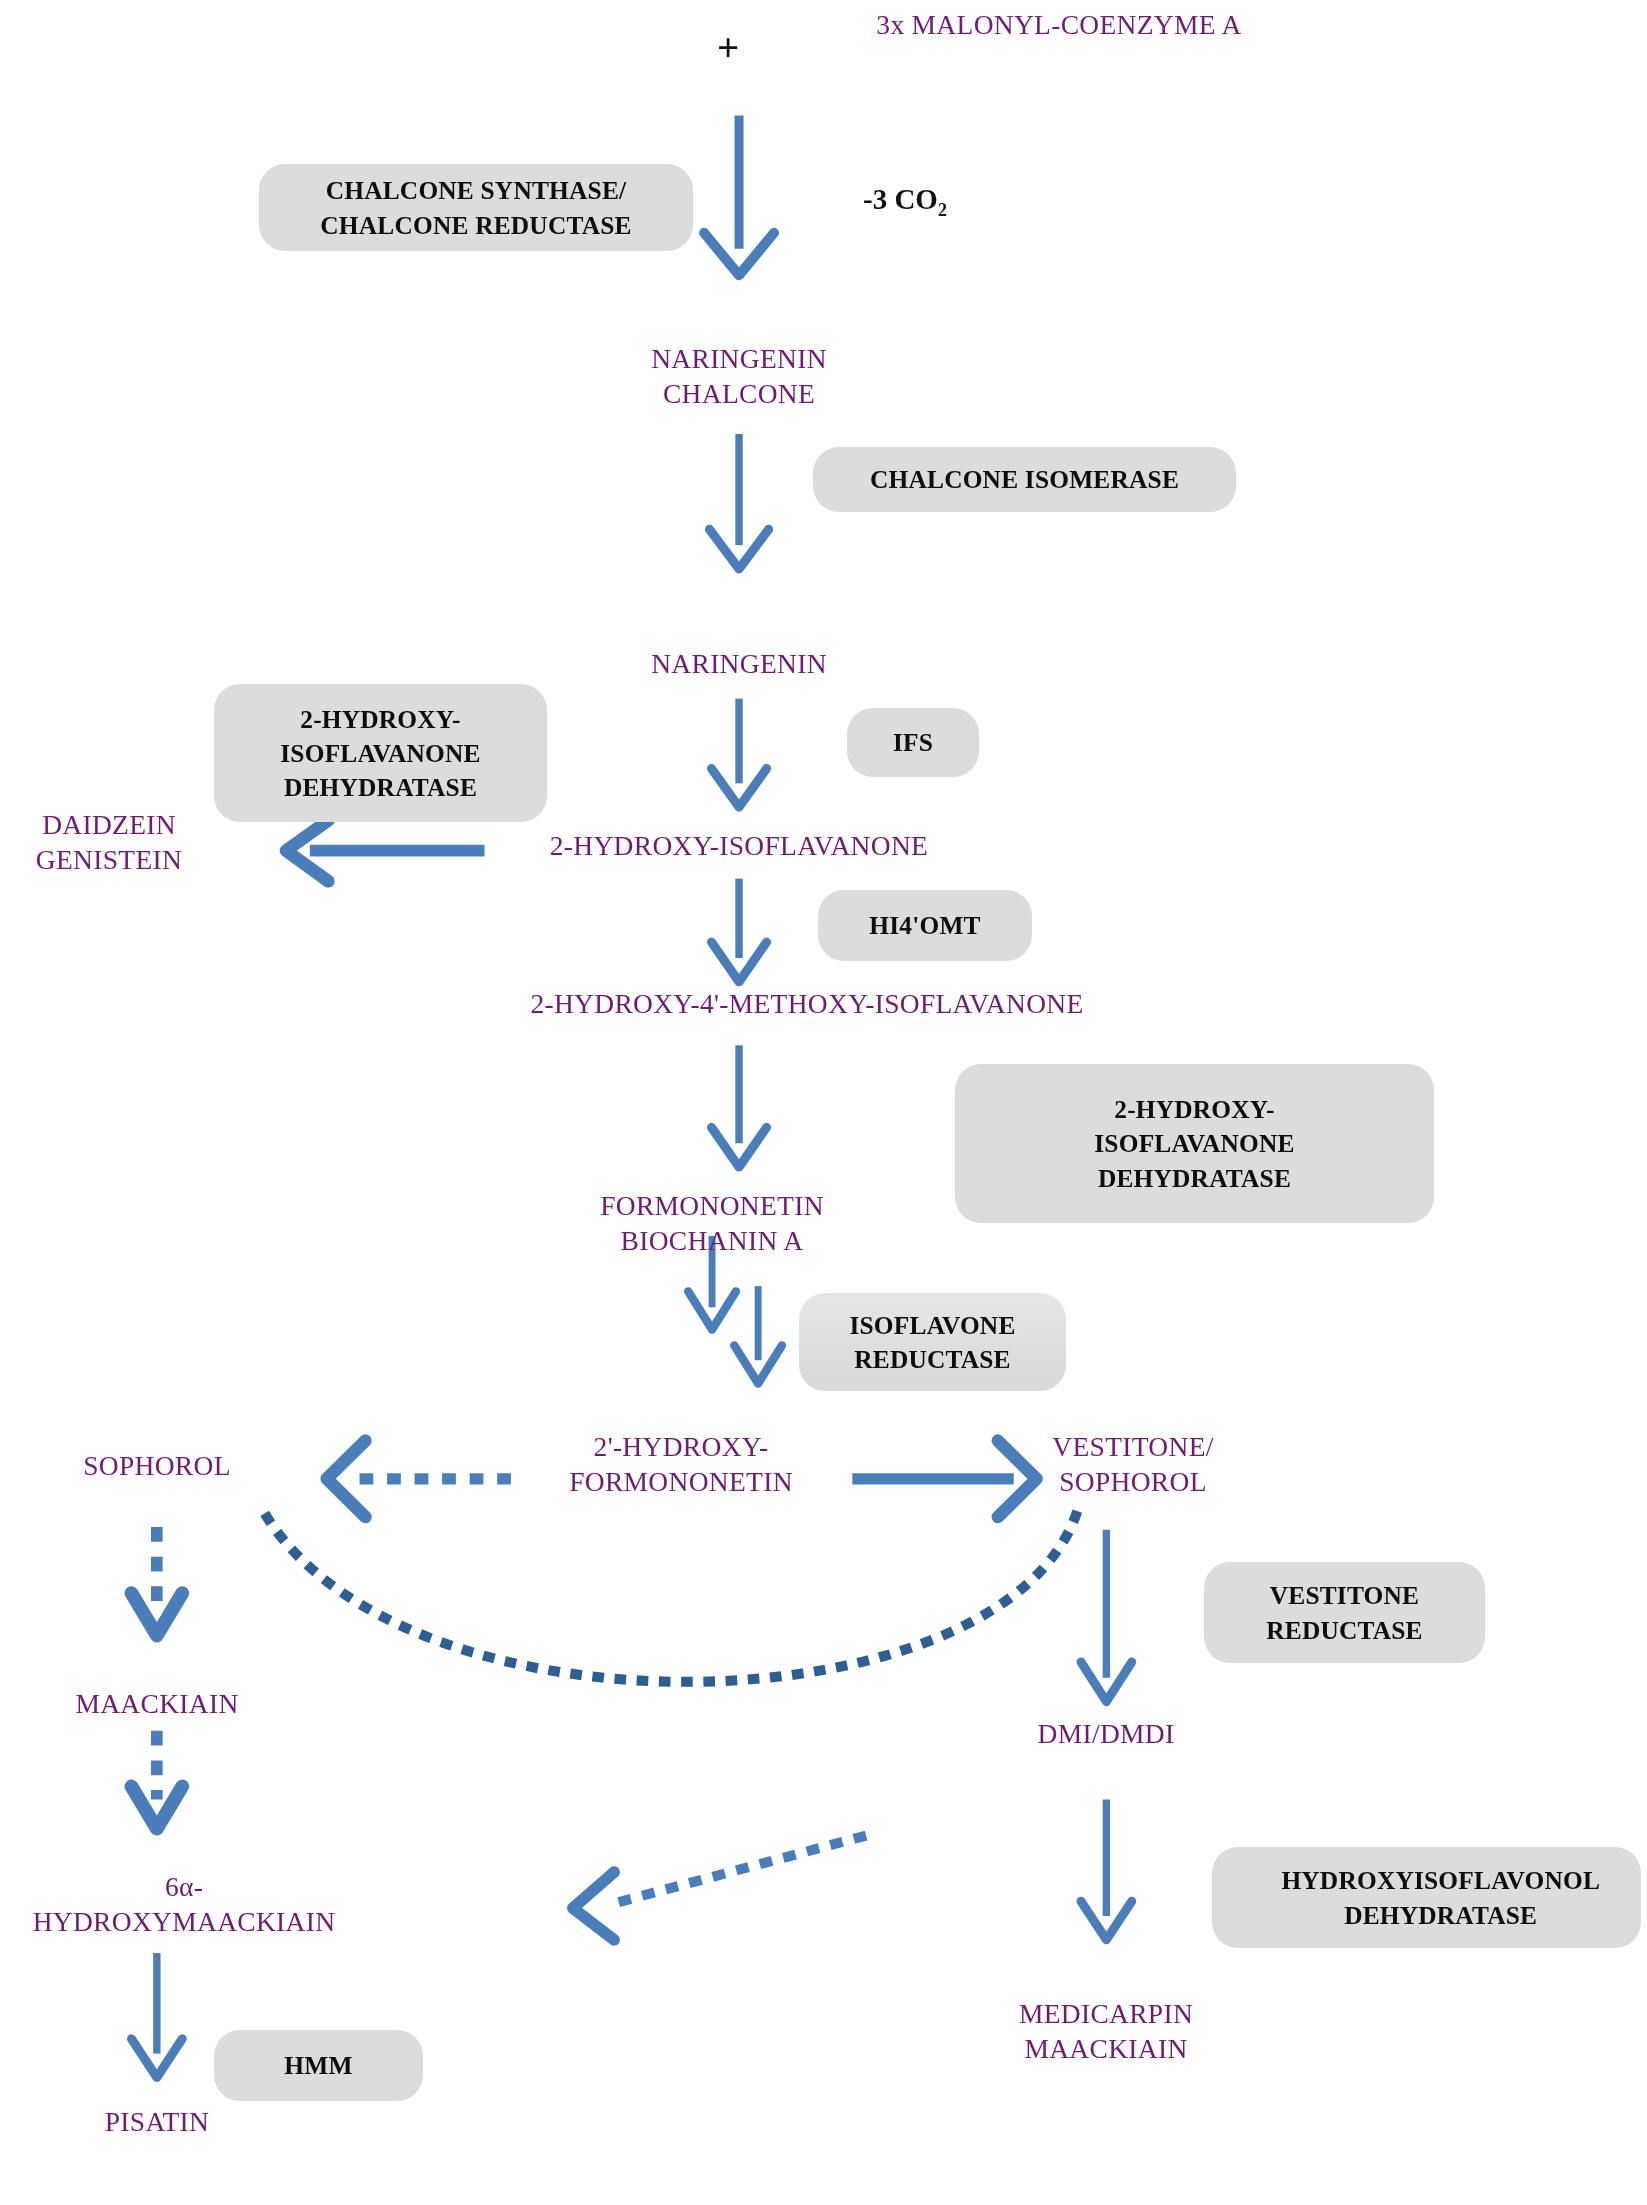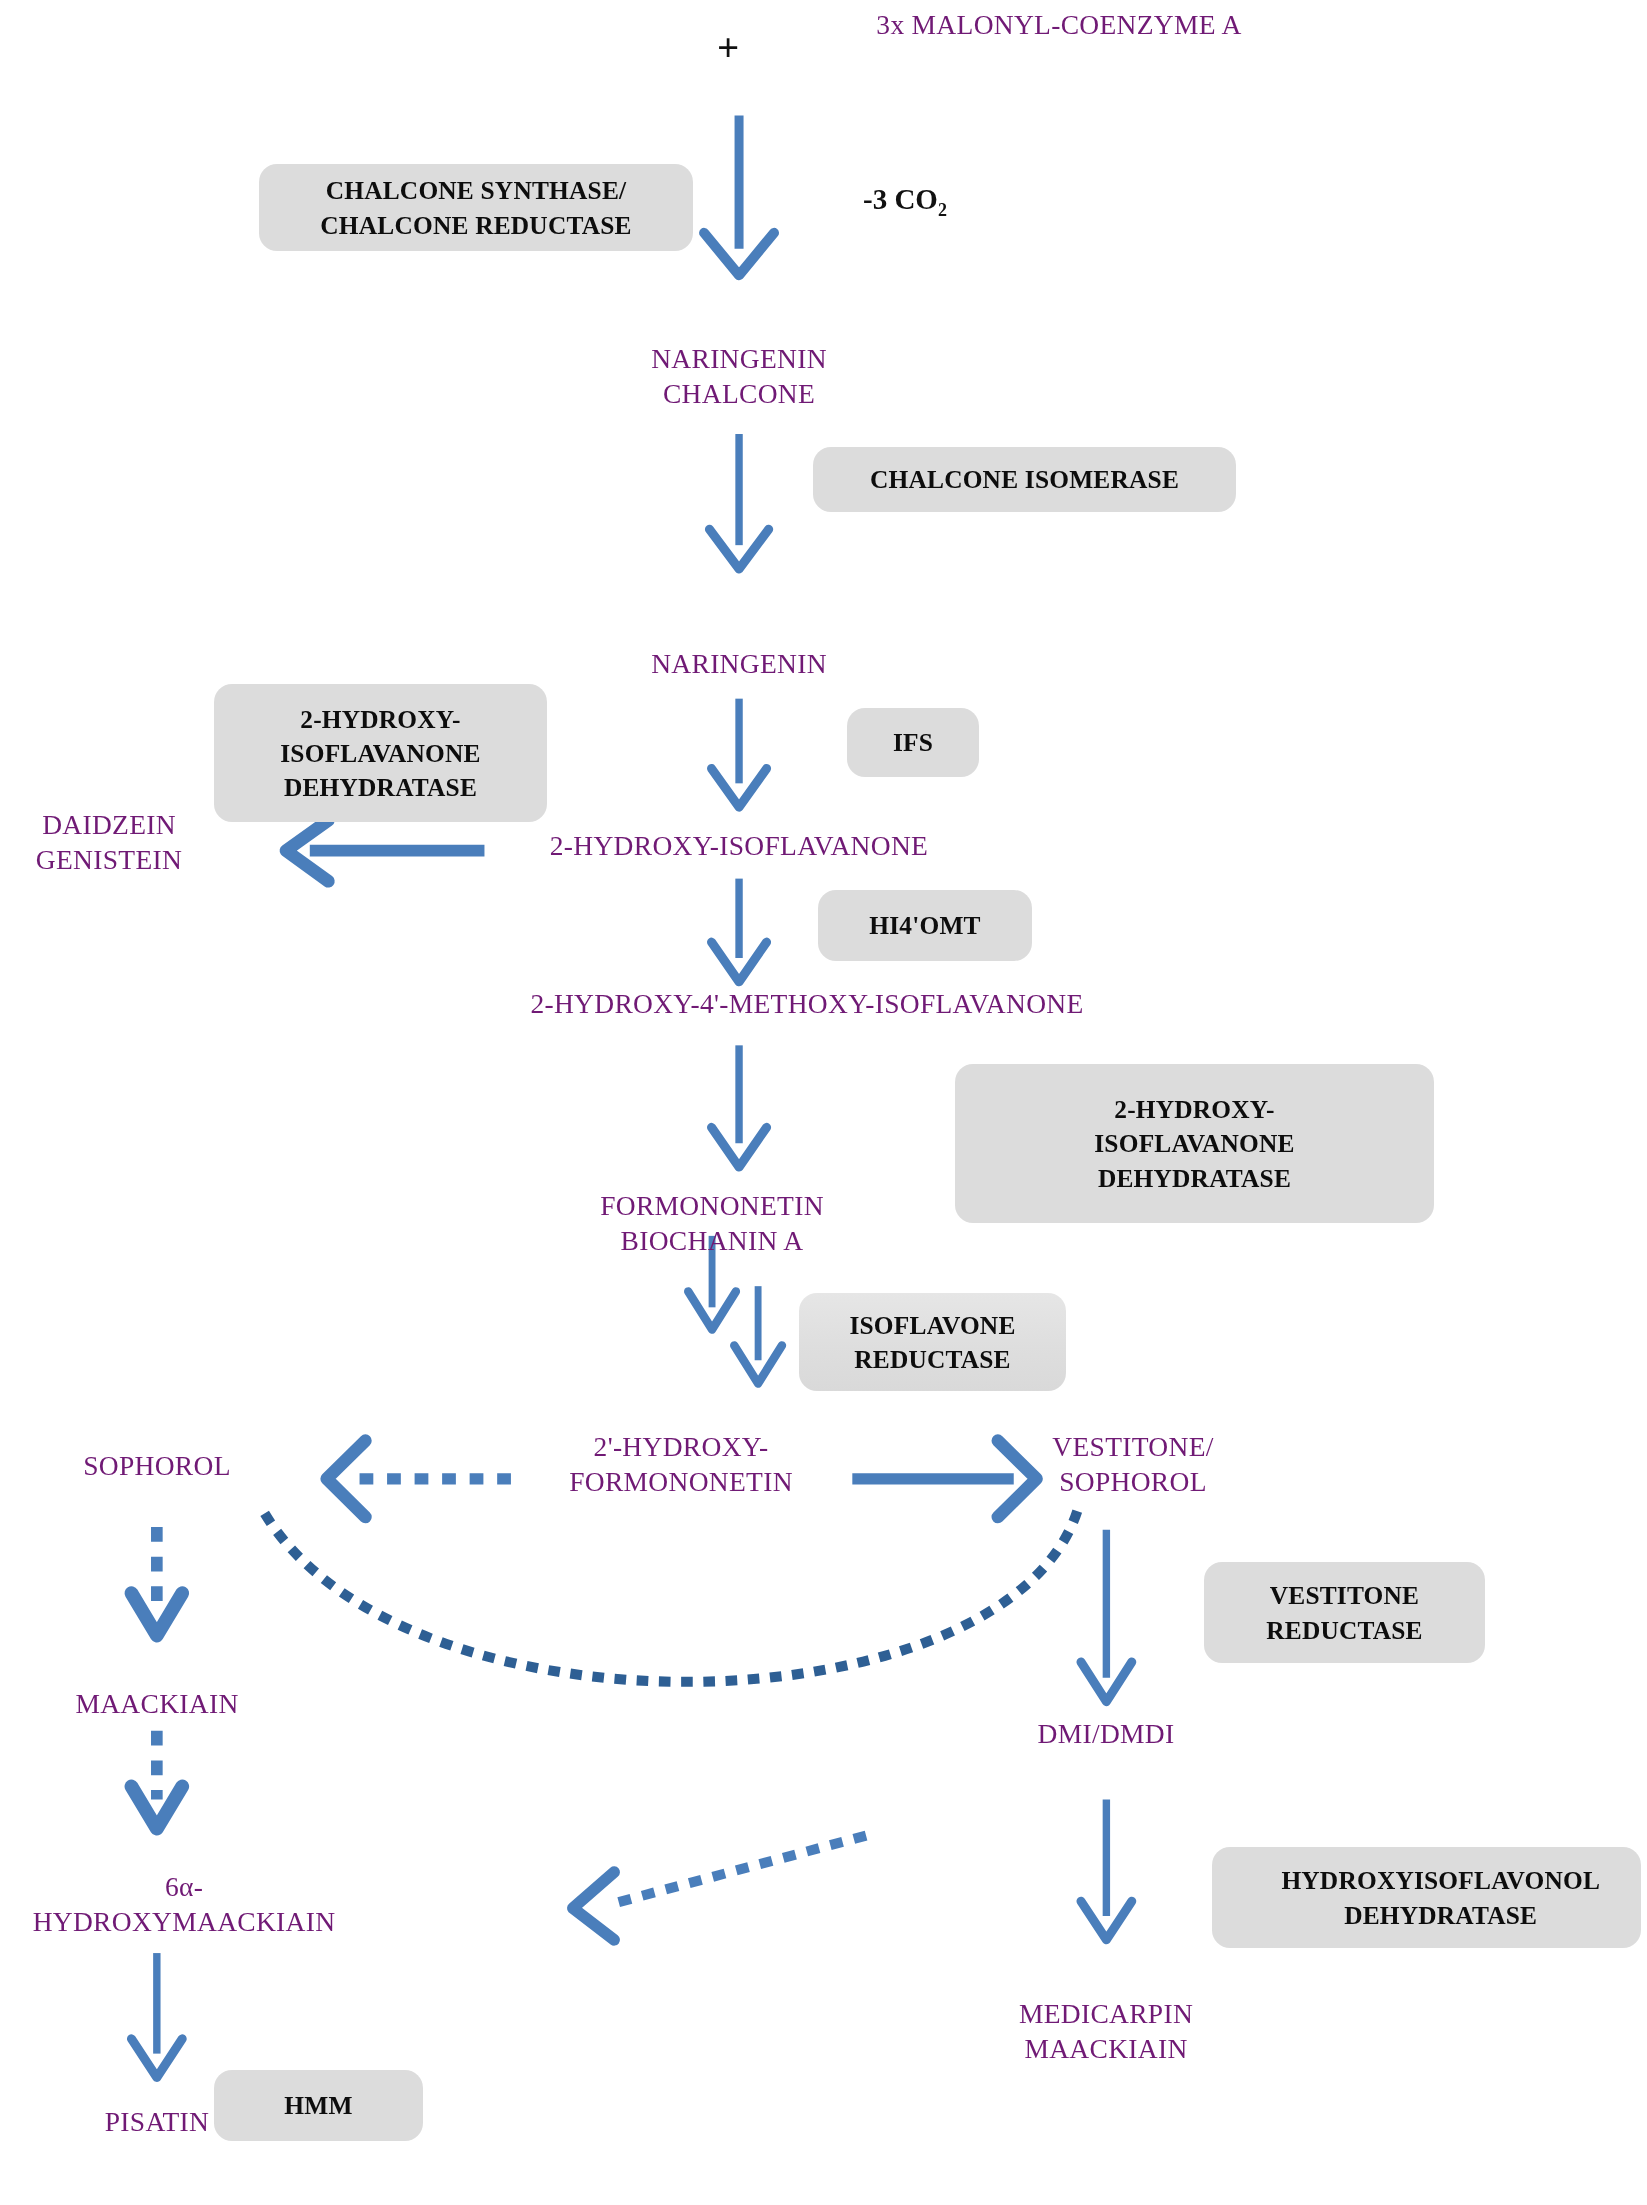--- a/index.html
+++ b/index.html
@@ -12,21 +12,21 @@
     font-size:27.5px;
     line-height:1.28;
     text-align:center;
     letter-spacing:0.3px;
     white-space:pre-line;
     transform:translateX(-50%);
   }
   .ebox{
     position:absolute;
     background:#dcdcdc;
-    border-radius:18px;
+    border-radius:26px;
     color:#0d0d0d;
     font-weight:bold;
     font-size:25.4px;
     line-height:1.34;
     text-align:center;
     display:flex;
     align-items:center;
     justify-content:center;
     white-space:pre-line;
     letter-spacing:0.2px;
@@ -175,21 +175,21 @@
 
   <div class="ebox soft" style="left:799px;top:1293px;width:267px;height:98px;">ISOFLAVONE
 REDUCTASE</div>
 
   <div class="ebox" style="left:1204px;top:1562px;width:281px;height:101px;">VESTITONE
 REDUCTASE</div>
 
   <div class="ebox" style="left:1212px;top:1847px;width:429px;height:101px;padding-left:40px;">HYDROXYISOFLAVONOL
 DEHYDRATASE</div>
 
-  <div class="ebox" style="left:214px;top:2030px;width:209px;height:71px;margin-top:40px;">HMM</div>
+  <div class="ebox" style="left:214px;top:2030px;width:209px;height:71px;">HMM</div>
 
   <div class="node" style="left:739px;top:341px;width:476px;">NARINGENIN
 CHALCONE</div>
 
   <div class="node" style="left:739px;top:646px;width:476px;">NARINGENIN</div>
 
   <div class="node" style="left:739px;top:828px;width:582px;">2-HYDROXY-ISOFLAVANONE</div>
 
   <div class="node" style="left:109px;top:807px;width:233px;">DAIDZEIN
 GENISTEIN</div>

